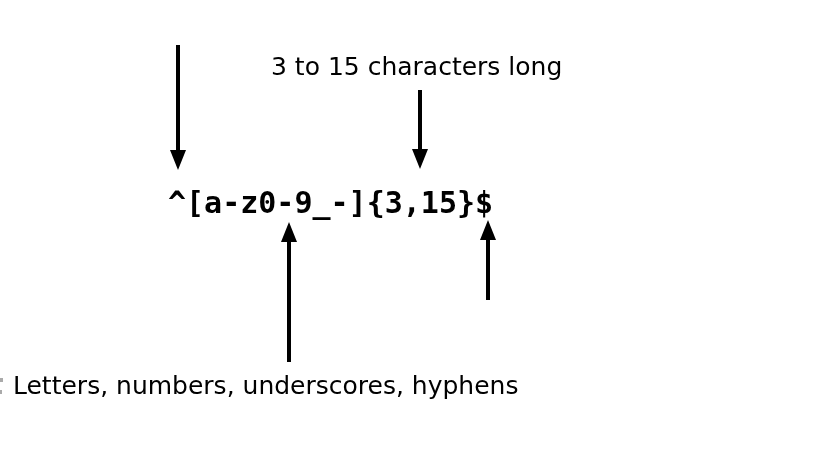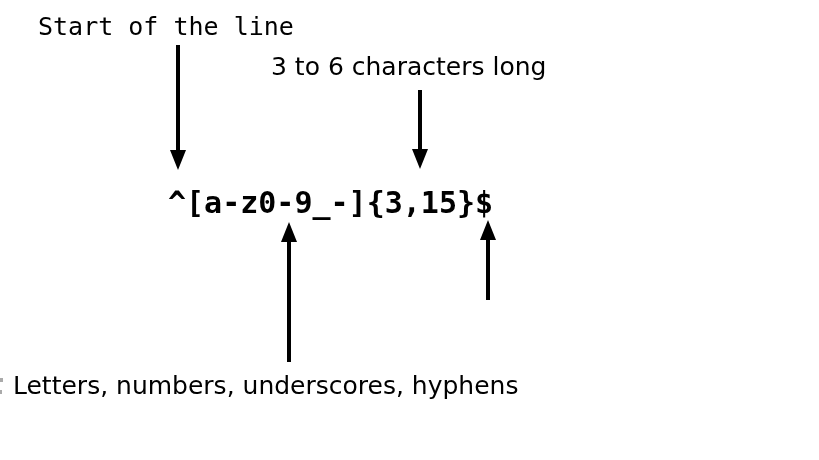--- a/index.html
+++ b/index.html
@@ -97,23 +97,22 @@
     background: #aaaaaa;
   }
   .edge-artifact.a1 { top: 378px; }
   .edge-artifact.a2 { top: 390px; width: 2px; }
 </style>
 </head>
 <body>
 
 <div class="canvas">
 
-  <span class="label-mono lbl-start">Start of the line</span>
 
-  <span class="label-sans lbl-length">3 to 6 characters long</span>
+  <span class="label-sans lbl-length">3 to 15 characters long</span>
 
   <span class="regex">^[a-z0-9_-]{3,15}$</span>
 
 
   <span class="label-sans lbl-charset">Letters, numbers, underscores, hyphens</span>
 
   <div class="arrow down arrow-start">
     <div class="shaft"></div>
     <div class="head"></div>
   </div>

